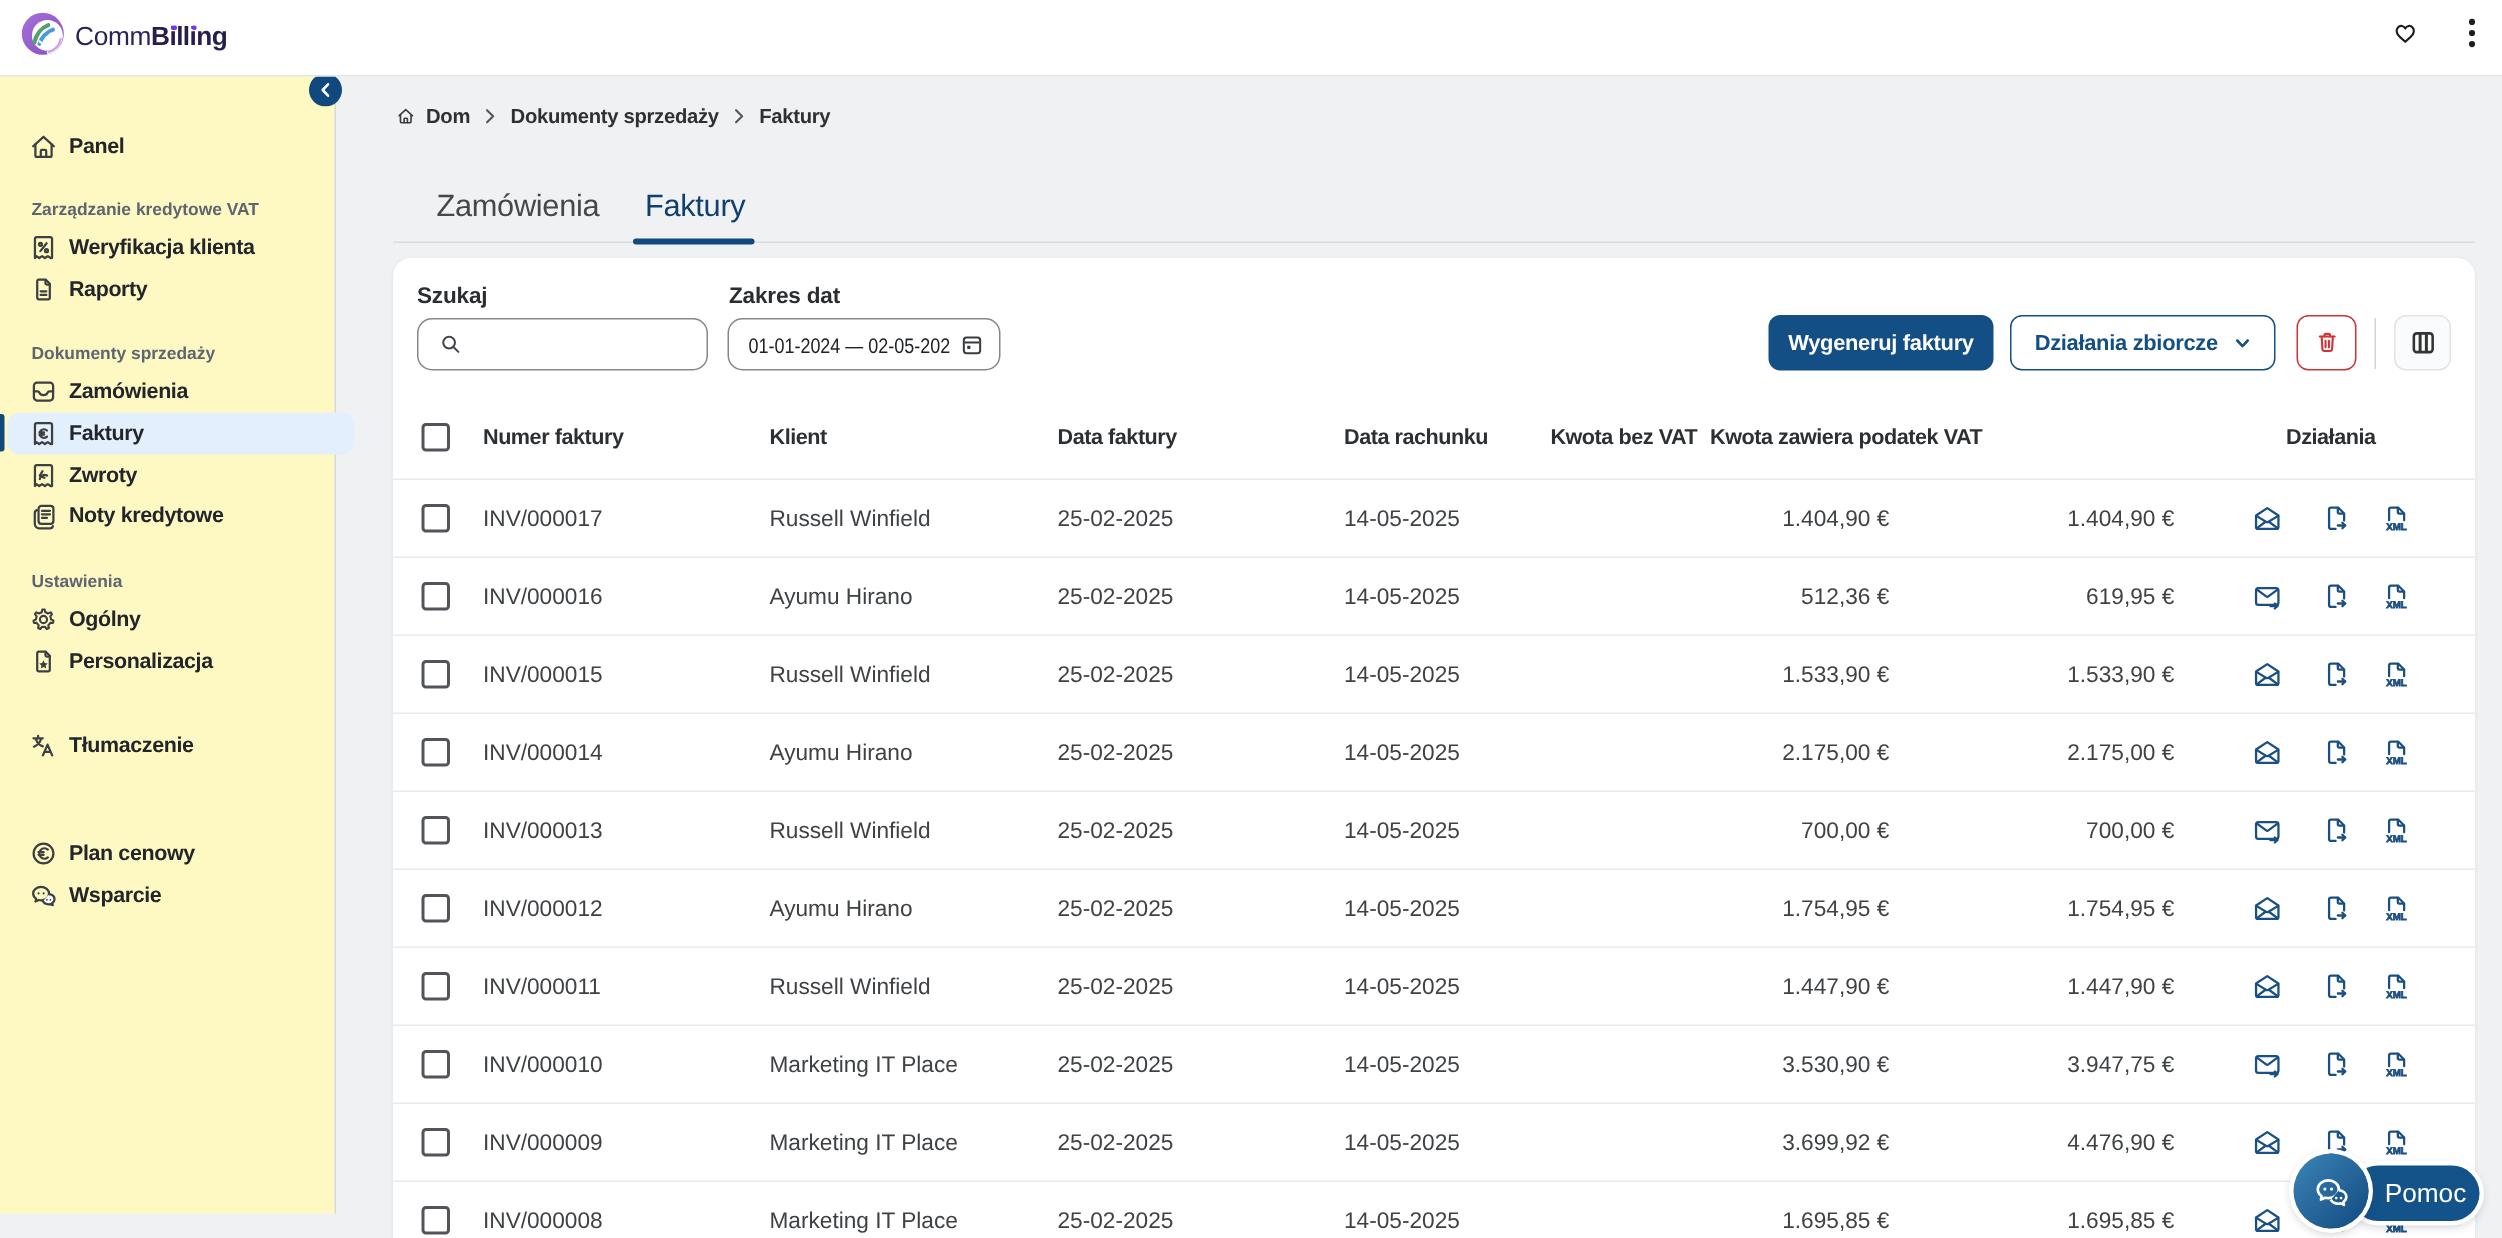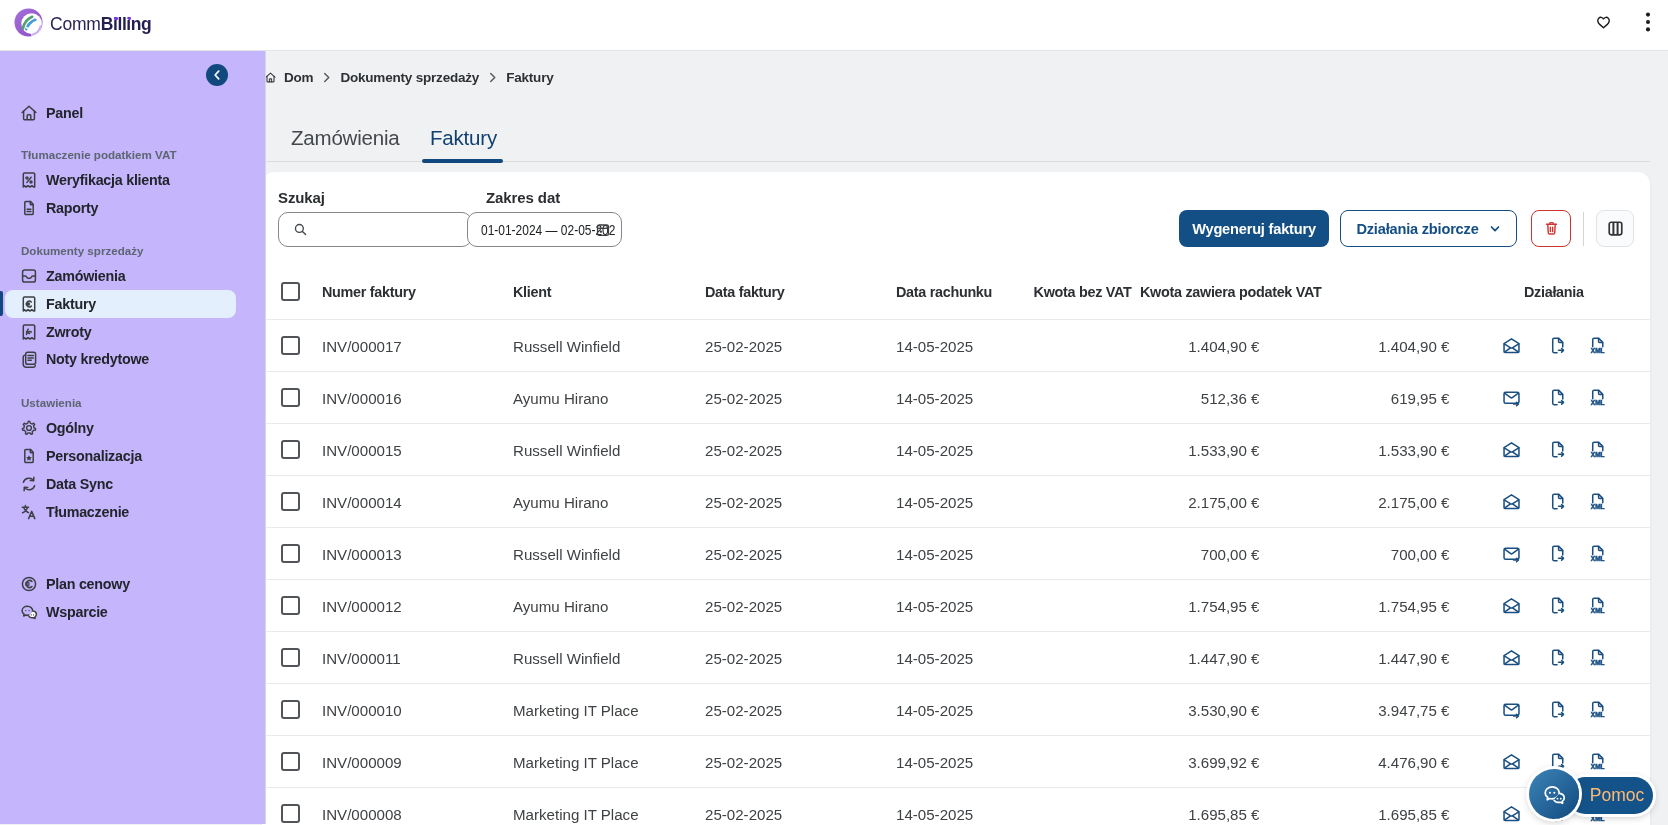--- a/index.html
+++ b/index.html
@@ -1,20 +1,20 @@
 <!DOCTYPE html>
 <html><head><meta charset="utf-8">
 <style>
 * { margin:0; padding:0; box-sizing:border-box; }
 html,body { width:1668px; height:825px; overflow:hidden; font-family:"Liberation Sans",sans-serif; background:#f0f1f3; }
 #topbar { position:absolute; left:0; top:0; width:1668px; height:51px; background:#fff; border-bottom:1px solid #e3e4e6; z-index:5; }
 #logo { position:absolute; left:14px; top:8px; display:flex; align-items:center; }
 #logotxt { margin-left:7px; font-size:17.5px; color:#2a2454; letter-spacing:-0.2px; position:relative; top:2px; }
 #logotxt b { font-weight:800; color:#241f4e; letter-spacing:-0.4px; }
-#sidebar { position:absolute; left:0; top:50px; width:266px; height:774px; background:#c4b5fd; border-right:1px solid #d6d8db; z-index:4; }
+#sidebar { position:absolute; left:0; top:35px; width:224px; height:774px; background:#fef9c3; border-right:1px solid #d6d8db; z-index:4; }
 .nit { position:absolute; left:0; height:28px; width:238px; display:flex; align-items:center; }
 .nico { position:absolute; left:19px; width:20px; height:20px; }
 .nlab { position:absolute; left:46px; font-size:14.3px; font-weight:700; color:#22262b; white-space:nowrap; letter-spacing:-0.25px; }
 .nsec { position:absolute; left:21px; font-size:11.6px; font-weight:700; color:#5c6570; white-space:nowrap; }
 #selpill { position:absolute; left:5px; top:240px; width:231px; height:27.5px; background:#e3effd; border-radius:8px; }
 #selbar { position:absolute; left:0; top:241px; width:3px; height:25px; background:#11497e; border-radius:0 2px 2px 0; }
 #collapse { position:absolute; left:206px; top:13.5px; width:22px; height:22px; }
 #main { position:absolute; left:238px; top:51px; width:1430px; height:774px; background:#f0f1f3; }
 #bc { position:absolute; left:26px; top:14px; height:24px; display:flex; align-items:center; font-size:13.5px; color:#2e3134; letter-spacing:-0.2px; }
 #bc .sep { margin:0 9px; display:flex; align-items:center; }
@@ -35,21 +35,21 @@
 #vdiv { position:absolute; left:1321px; top:40px; width:1px; height:34px; background:#d2d4d6; }
 .cb { position:absolute; top:50%; margin-top:-9.5px; width:19px; height:19px; border:2px solid #51555a; border-radius:3px; background:#fff; }
 #thead { position:absolute; left:0; top:93px; width:1260px; height:54.5px; }
 #thead .c { font-weight:700; color:#2d3033; font-size:14.4px; letter-spacing:-0.3px; }
 .c { position:absolute; top:50%; transform:translateY(-50%); font-size:15.1px; color:#3f4245; white-space:nowrap; }
 .r { left:auto; text-align:left; }
 #tbody { position:absolute; left:0; top:147.5px; width:1388px; }
 .row { position:relative; width:1388px; height:52px; border-top:1px solid #e9eaeb; }
 .aic { position:absolute; top:50%; margin-top:-10.5px; width:21px; height:21px; }
 #pomoc { position:absolute; left:1291px; top:718px; z-index:9; }
-#pomoc .pill { position:absolute; left:38px; top:8px; width:86px; height:37px; background:#14538a; border-radius:18.5px; box-shadow:0 0 0 3px #fff,0 2px 8px rgba(0,0,0,.3); color:#fdba74; font-size:17.5px; display:flex; align-items:center; justify-content:center; padding-left:14px; }
+#pomoc .pill { position:absolute; left:38px; top:8px; width:86px; height:37px; background:#14538a; border-radius:18.5px; box-shadow:0 0 0 3px #fff,0 2px 8px rgba(0,0,0,.3); color:#ffffff; font-size:17.5px; display:flex; align-items:center; justify-content:center; padding-left:14px; }
 #pomoc .circ { position:absolute; left:0; top:0; width:50px; height:50px; border-radius:50%; background:linear-gradient(135deg,#3d85b8,#11497e); box-shadow:0 0 0 3px #fff,0 2px 8px rgba(0,0,0,.3); display:flex; align-items:center; justify-content:center; }
 #tr-heart { position:absolute; right:55px; top:13px; }
 #tr-dots { position:absolute; right:17px; top:12px; }
 #idot1,#idot2 { position:absolute; width:3.5px; height:3.5px; background:#7a35e8; border-radius:1.2px; top:2.6px; }
 #idot1 { left:64.2px; }
 #idot2 { left:77.6px; }
 </style></head>
 <body>
 <div id="topbar">
   <div id="logo">
@@ -87,21 +87,21 @@
         <path d="M12.7 7.2 9.1 11l3.6 3.8" stroke="#fff" stroke-width="1.7" fill="none" stroke-linecap="round" stroke-linejoin="round"></path>
       </svg></div>
   <div class="nit" style="top:48.5px">
       <span class="nico"><svg width="20" height="20" viewBox="0 0 20 20" fill="none">
           <path d="M3.1 9.5 10 3.2l6.9 6.3" stroke="#3d4043" stroke-width="1.5" stroke-linecap="round" stroke-linejoin="round"></path>
           <path d="M4.6 8.2v7.5a.95.95 0 0 0 .95.95h8.9a.95.95 0 0 0 .95-.95V8.2" stroke="#3d4043" stroke-width="1.5" stroke-linecap="round" stroke-linejoin="round"></path>
           <path d="M8.2 16.4v-3.8a.75.75 0 0 1 .75-.75h2.1a.75.75 0 0 1 .75.75v3.8" stroke="#3d4043" stroke-width="1.5" stroke-linecap="round" stroke-linejoin="round"></path>
         </svg></span>
       <span class="nlab">Panel</span>
     </div>
-<div class="nsec" style="top:97.5px">Tłumaczenie podatkiem VAT</div>
+<div class="nsec" style="top:97.5px">Zarządzanie kredytowe VAT</div>
 <div class="nit" style="top:143.5px">
       <span class="nico"><svg width="20" height="20" viewBox="0 0 20 20" fill="none">
           <path d="M11.4 3.4H6.9a1.1 1.1 0 0 0-1.1 1.1v11A1.1 1.1 0 0 0 6.9 16.6h6.2a1.1 1.1 0 0 0 1.1-1.1V6.2Z" stroke="#3d4043" stroke-width="1.5" stroke-linecap="round" stroke-linejoin="round"></path>
           <path d="M11.3 3.5v2.4a.9.9 0 0 0 .9.9h2" stroke="#3d4043" stroke-width="1.5" stroke-linecap="round" stroke-linejoin="round"></path>
           <path d="M8.1 11.2h3.8M8.1 13.6h3.8" stroke="#3d4043" stroke-width="1.5" stroke-linecap="round" stroke-linejoin="round"></path>
         </svg></span>
       <span class="nlab">Raporty</span>
     </div>
 <div class="nit" style="top:116px">
       <span class="nico"><svg width="20" height="20" viewBox="0 0 20 20" fill="none">
@@ -151,29 +151,20 @@
         </svg></span>
       <span class="nlab">Ogólny</span>
     </div>
 <div class="nit" style="top:391.5px">
       <span class="nico"><svg width="20" height="20" viewBox="0 0 20 20" fill="none">
           <path d="M11.4 3.4H6.9a1.1 1.1 0 0 0-1.1 1.1v11A1.1 1.1 0 0 0 6.9 16.6h6.2a1.1 1.1 0 0 0 1.1-1.1V6.2Z" stroke="#3d4043" stroke-width="1.5" stroke-linecap="round" stroke-linejoin="round"></path>
           <path d="M11.3 3.5v2.4a.9.9 0 0 0 .9.9h2" stroke="#3d4043" stroke-width="1.5" stroke-linecap="round" stroke-linejoin="round"></path>
           <path d="M10 9.2l.88 1.78 1.97.29-1.42 1.39.33 1.96L10 13.7l-1.76.92.33-1.96-1.42-1.39 1.97-.29Z" fill="#3d4043"></path>
         </svg></span>
       <span class="nlab">Personalizacja</span>
-    </div>
-<div class="nit" style="top:419.5px">
-      <span class="nico"><svg width="20" height="20" viewBox="0 0 20 20" fill="none">
-          <path d="M4.4 8.3a5.85 5.85 0 0 1 10.1-1.9" stroke="#3d4043" stroke-width="1.5" stroke-linecap="round" stroke-linejoin="round"></path>
-          <path d="M14.9 3.3l-.25 3.4-3.4-.25" stroke="#3d4043" stroke-width="1.5" stroke-linecap="round" stroke-linejoin="round"></path>
-          <path d="M15.6 11.7a5.85 5.85 0 0 1-10.1 1.9" stroke="#3d4043" stroke-width="1.5" stroke-linecap="round" stroke-linejoin="round"></path>
-          <path d="M5.1 16.7l.25-3.4 3.4.25" stroke="#3d4043" stroke-width="1.5" stroke-linecap="round" stroke-linejoin="round"></path>
-        </svg></span>
-      <span class="nlab">Data Sync</span>
     </div>
 <div class="nit" style="top:447.5px">
       <span class="nico"><svg width="20" height="20" viewBox="0 0 20 20" fill="none">
           <path d="M3.3 5.2h6.2M6.4 3.6v1.6M8.5 5.2c-.75 2.9-2.8 4.8-4.9 5.6M4.8 5.2c.65 2.6 2.55 4.6 4.7 5.4" stroke="#3d4043" stroke-width="1.5" stroke-linecap="round" stroke-linejoin="round"></path>
           <path d="M9.6 16.6l3.1-7.2 3.1 7.2M10.7 14.2h4.1" stroke="#3d4043" stroke-width="1.5" stroke-linecap="round" stroke-linejoin="round"></path>
         </svg></span>
       <span class="nlab">Tłumaczenie</span>
     </div>
 <div class="nit" style="top:520px">
       <span class="nico"><svg width="20" height="20" viewBox="0 0 20 20" fill="none">
@@ -222,21 +213,21 @@
     </div>
   <div id="card">
     <span class="lbl" style="left:16px">Szukaj</span>
     <span class="lbl" style="left:224px">Zakres dat</span>
     <div class="inp" style="left:16px;width:194px">
         <span style="position:absolute;left:13px;top:8px"><svg width="17" height="17" viewBox="0 0 20 20" fill="none">
             <circle cx="8.7" cy="8.7" r="4.6" stroke="#43464a" stroke-width="1.6"></circle>
             <line x1="12.3" y1="12.3" x2="16" y2="16" stroke="#43464a" stroke-width="1.6" stroke-linecap="round"></line>
           </svg></span>
       </div>
-    <div class="inp" style="left:205px;width:155px">
+    <div class="inp" style="left:223px;width:182px">
         <span style="position:absolute;left:13px;top:9px;font-size:14px;color:#202326;display:inline-block;transform:scaleX(.855);transform-origin:left;white-space:nowrap">01-01-2024 — 02-05-202</span>
         <span style="position:absolute;right:10px;top:9px"><svg width="16" height="16" viewBox="0 0 20 20" fill="none">
             <rect x="3.2" y="3.8" width="13.6" height="13" rx="2.2" stroke="#3a3d40" stroke-width="1.7"></rect>
             <path d="M3.9 7.9h12.2" stroke="#3a3d40" stroke-width="1.7"></path>
             <rect x="6" y="10.6" width="2.7" height="2.7" rx=".6" fill="#3a3d40"></rect>
           </svg></span>
       </div>
     <div class="btn" id="btn-gen">Wygeneruj faktury</div>
     <div class="btn" id="btn-dz">
         <span>Działania zbiorcze</span>

